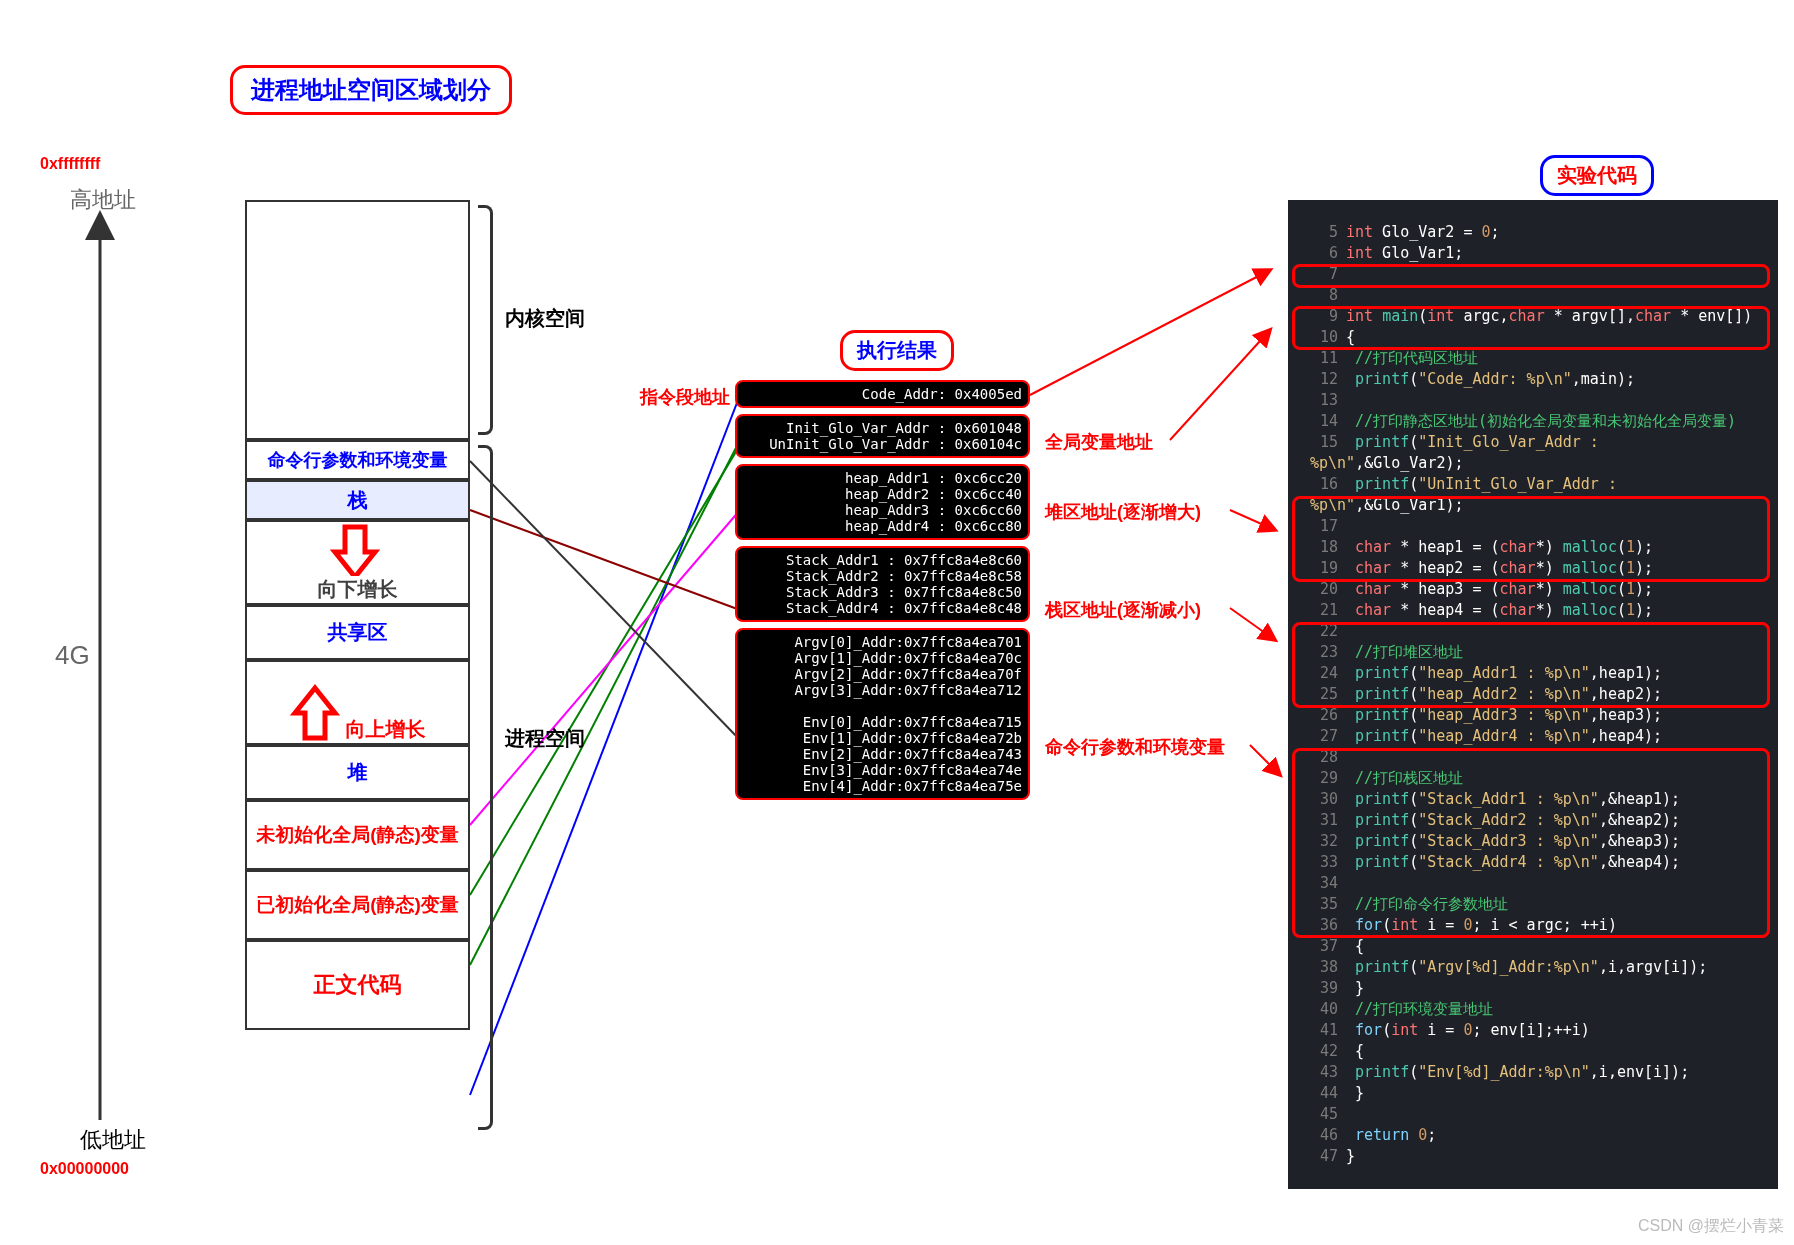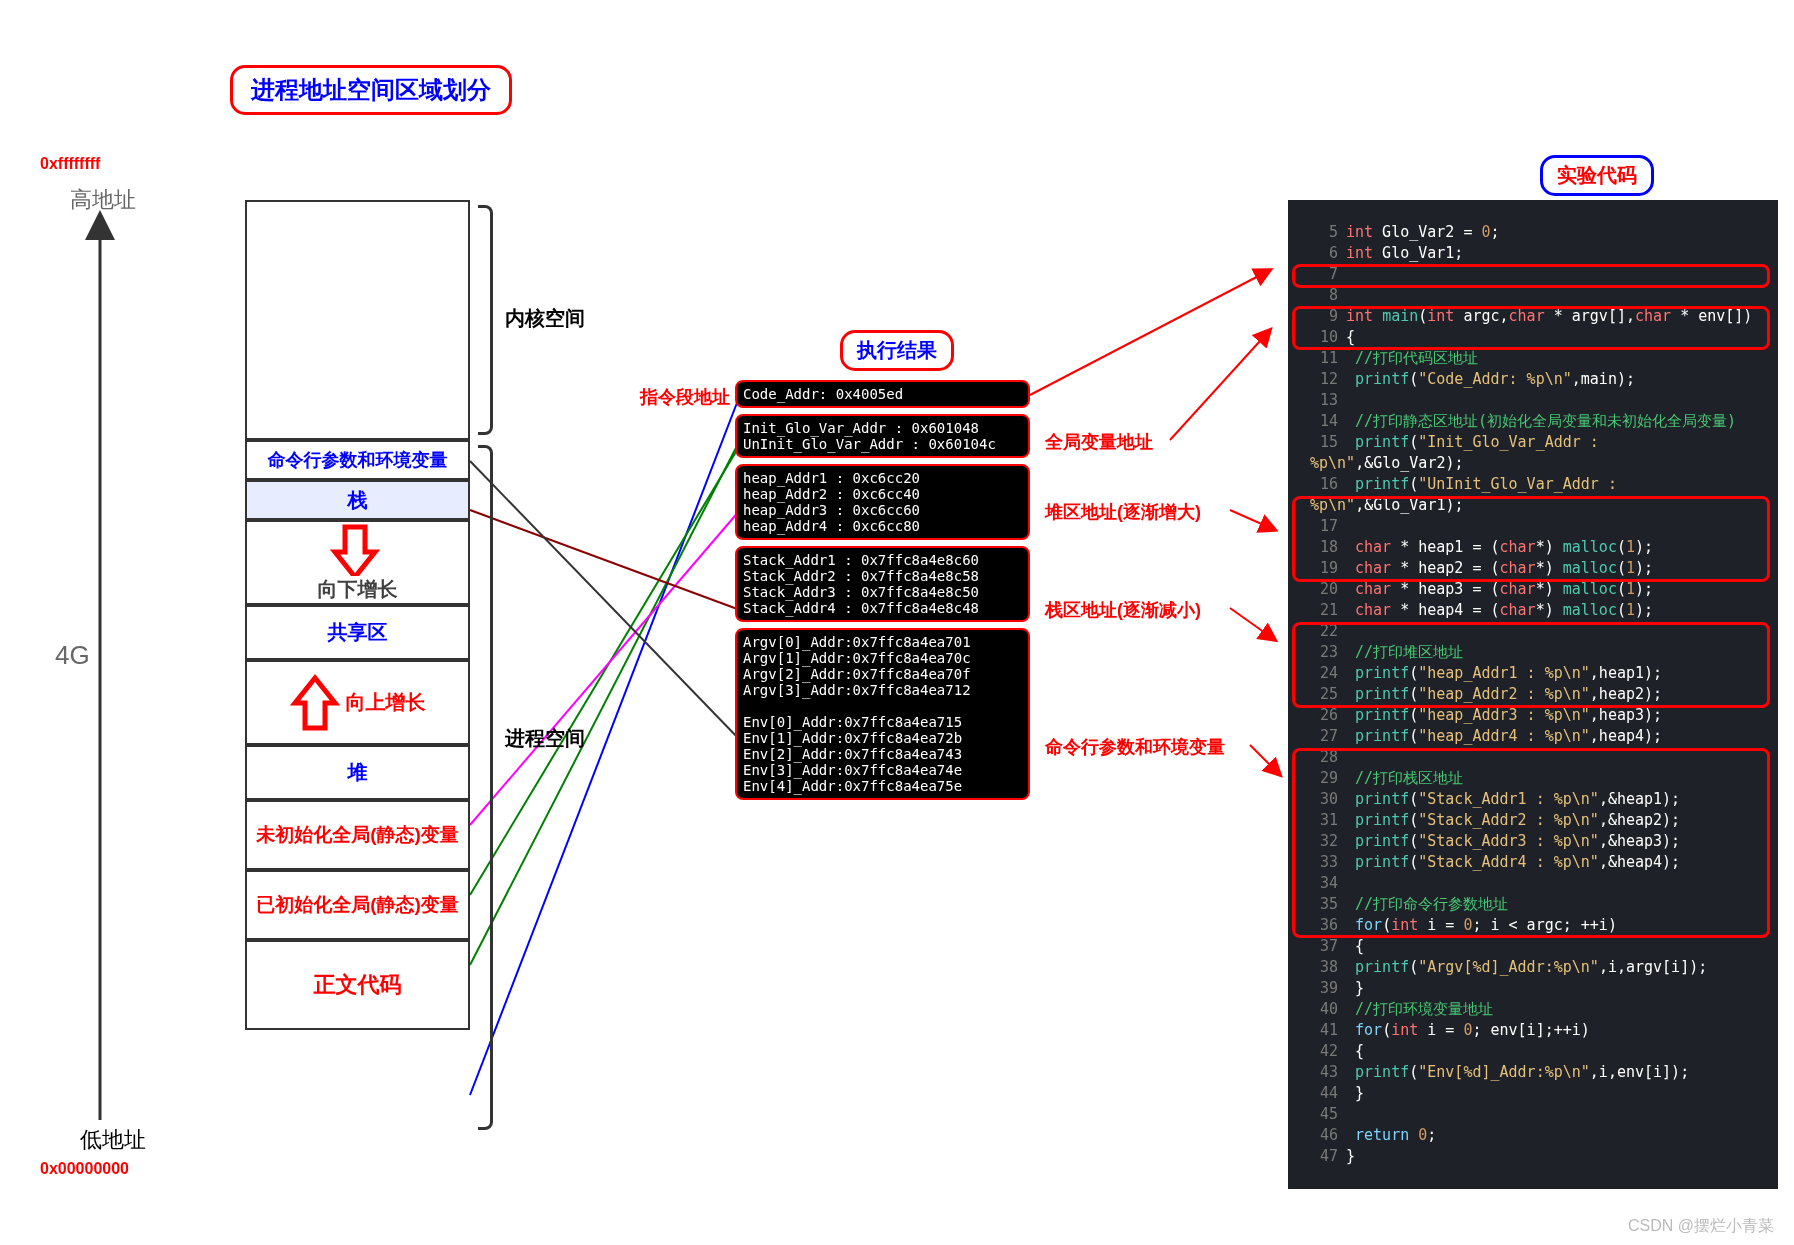--- a/index.html
+++ b/index.html
@@ -1,35 +1,35 @@
 <!DOCTYPE html>
 <html><head>
 <meta charset="utf-8">
 <style>
 * { margin: 0; padding: 0; box-sizing: border-box; }
 body { font-family: Arial, sans-serif; background: #fff; width: 1794px; height: 1245px; position: relative; font-size: 16px; }
 .title-box { display: inline-block; border: 3px solid red; border-radius: 15px; padding: 6px 18px; font-size: 24px; font-weight: bold; color: blue; }
 .red-bold { color: red; font-weight: bold; }
 .gray-text { color: #666; }
 .mem-block { border: 2px solid #333; text-align: center; display: flex; align-items: center; justify-content: center; font-weight: bold; }
-.term-box { background: #000; border: 2px solid red; border-radius: 8px; color: #fff; font-family: monospace; font-size: 14px; padding: 4px 6px; }
+.term-box { background: #000; border: 2px solid red; border-radius: 8px; color: #fff; font-family: monospace; font-size: 14px; padding: 4px 6px; text-align: right; }
 .term-box div { white-space: nowrap; }
 .label-red { color: red; font-weight: bold; font-size: 18px; }
 .code-box { background: #1e2127; color: #fff; font-family: monospace; font-size: 15px; padding: 22px; line-height: 1.4; }
 .ln { display: inline-block; width: 28px; color: #7a7a7a; text-align: right; margin-right: 8px; }
 .kw { color: #7dd3fc; }
 .ty { color: #ff7373; }
 .fn { color: #4ec9b0; }
 .str { color: #e5c07b; }
 .num { color: #d19a66; }
 .cm { color: #48c774; text-align: right; }
 .bracket { position: absolute; border-right: 3px solid #333; border-top: 3px solid #333; border-bottom: 3px solid #333; border-radius: 0 8px 8px 0; width: 15px; }
 .red-rect { border: 3px solid red; border-radius: 8px; }
 svg.overlay { position: absolute; top:0; left:0; pointer-events:none; }
-.watermark { position:absolute; bottom:8px; right:20px; color:#bbb; font-size:16px; }
+.watermark { position:absolute; bottom:8px; right:10px; color:#bbb; font-size:16px; }
 </style>
 </head>
 <body>
 
 <div style="position:absolute; left:230px; top:65px;">
   <span class="title-box">进程地址空间区域划分</span>
 </div>
 
 <div style="position:absolute; left:40px; top:155px;text-align:center;" class="red-bold">0xffffffff</div>
 <div style="position:absolute; left:70px; top:185px; font-size:22px;" class="gray-text">高地址</div>
@@ -66,21 +66,21 @@
   <div class="mem-block" style="height:240px;"></div>
   <div class="mem-block" style="height:40px; color:blue; font-size:18px;">命令行参数和环境变量</div>
   <div class="mem-block" style="height:40px; color:blue; font-size:20px; background:#e8ecff;">栈</div>
   <div class="mem-block" style="height:85px; color:#404040; font-size:20px; position:relative;flex-direction:column;">
     <svg width="50" height="60" style="margin-right:6px;">
         <path d="M15,5 L35,5 L35,30 L45,30 L25,55 L5,30 L15,30 Z" fill="none" stroke="red" stroke-width="5"></path>
       </svg>
     <span>向下增长</span>
   </div>
   <div class="mem-block" style="height:55px; color:blue; font-size:20px;">共享区</div>
-  <div class="mem-block" style="height:85px; color:red; font-size:20px;">
+  <div class="mem-block" style="height:85px; color:red; font-size:20px;align-items:flex-end;">
     <svg width="50" height="60" style="margin-right:6px;">
         <path d="M25,5 L45,30 L35,30 L35,55 L15,55 L15,30 L5,30 Z" fill="none" stroke="red" stroke-width="5"></path>
       </svg>
     <span>向上增长</span>
   </div>
   <div class="mem-block" style="height:55px; color:blue; font-size:20px;">堆</div>
   <div class="mem-block" style="height:70px; color:red; font-size:19px;">未初始化全局(静态)变量</div>
   <div class="mem-block" style="height:70px; color:red; font-size:19px;">已初始化全局(静态)变量</div>
   <div class="mem-block" style="height:90px; color:red; font-size:22px;">正文代码</div>
 </div>

